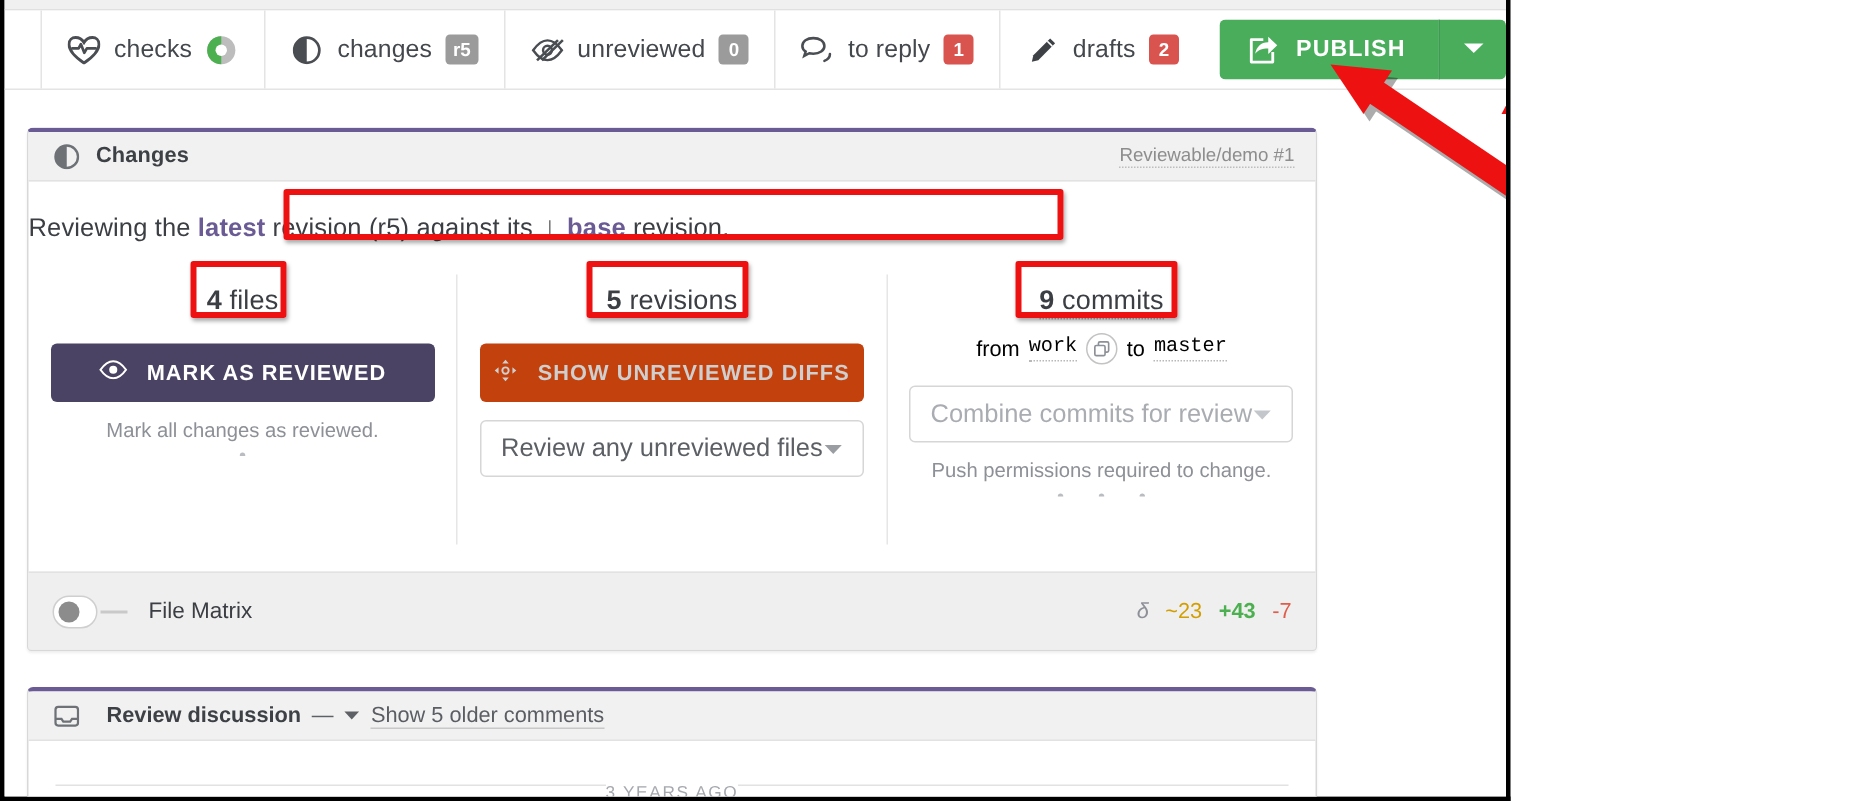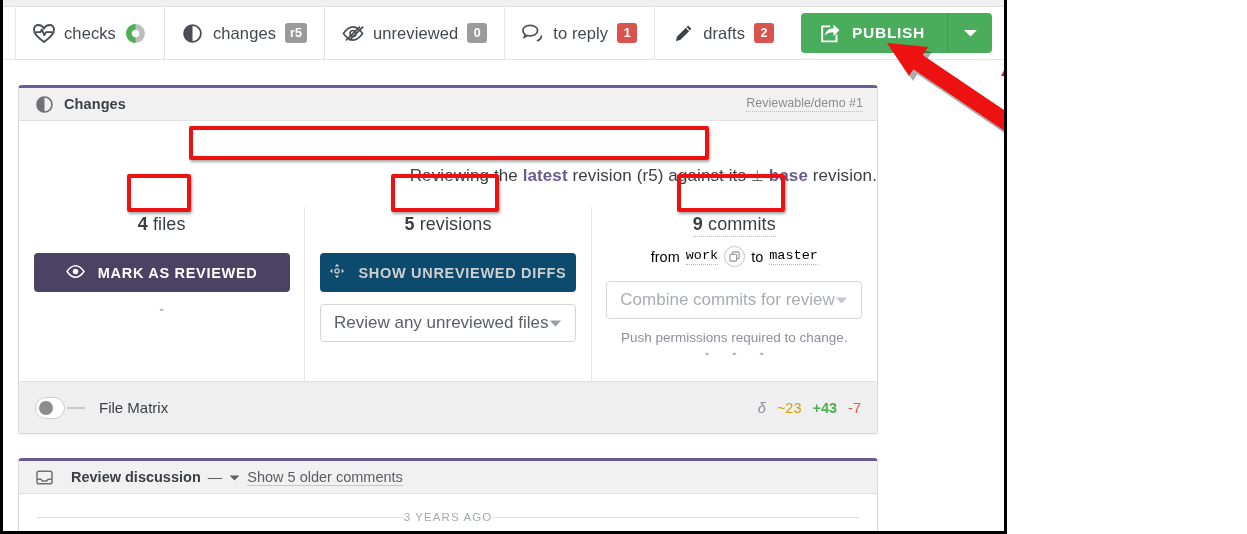--- a/index.html
+++ b/index.html
@@ -23,21 +23,21 @@
     border-left:1px solid #e4e4e4;color:#44484d;font-size:16.5px;cursor:pointer;}
   .tb-item .lbl{white-space:nowrap;letter-spacing:.1px;}
   .tb-ico{display:flex;align-items:center;justify-content:center;width:22px;height:22px;flex:0 0 auto;}
   .badge{display:inline-flex;align-items:center;justify-content:center;
     min-width:20px;height:20px;padding:0 5px;border-radius:3px;
     font-size:12.5px;font-weight:bold;color:#fff;background:#9b9b9b;box-sizing:border-box;}
   .badge.red{background:#d9534f;}
   .badge.gray{background:#9b9b9b;}
 
   
-  .publish-wrap{display:flex;align-items:stretch;margin:6px 12px 6px 10px;border-radius:4px;overflow:hidden;}
+  .publish-wrap{display:flex;align-items:stretch;margin:6px 0 6px 10px;border-radius:4px;overflow:hidden;}
   .publish-btn{display:flex;align-items:center;gap:11px;background:#49ad5c;color:#fff;
     padding:0 22px 0 18px;font-size:15.5px;font-weight:bold;letter-spacing:.7px;cursor:pointer;}
   .publish-caret{display:flex;align-items:center;justify-content:center;width:44px;background:#49ad5c;
     border-left:1px solid #3f9b51;cursor:pointer;}
 
   
   .page{position:absolute;left:0;top:60px;right:0;bottom:0;background:#fff;}
 
   
   .card{position:absolute;background:#fff;border:1px solid #d8d8d8;border-top:3px solid #6b5b95;
@@ -45,21 +45,21 @@
   #changes-card{left:15px;top:25px;width:858px;height:345px;}
   #discussion-card{left:15px;top:398px;width:858px;height:140px;}
 
   .card-head{height:33px;background:#f1f1f1;border-bottom:1px solid #e2e2e2;
     display:flex;align-items:center;padding:0 14px;box-sizing:border-box;}
   .card-title{font-size:14.5px;font-weight:bold;color:#3d4045;margin-left:9px;letter-spacing:.1px;}
   .card-head-right{margin-left:auto;font-size:12.5px;color:#8d8d8d;
     border-bottom:1px dotted #bdbdbd;padding-bottom:1px;cursor:pointer;}
 
   
-  .banner-row{height:62px;display:flex;align-items:center;justify-content:flex-end;margin-top:24px;}
+  .banner-row{height:62px;display:flex;align-items:center;justify-content:flex-start;}
   .banner{position:relative;font-size:17px;color:#3b3e43;white-space:nowrap;letter-spacing:.1px;}
   .banner b{color:#6b5b95;}
   .banner .perp{font-size:15px;color:#6b6b6b;}
 
   
   .redbox{position:absolute;border:4px solid #ee1111;border-radius:2px;box-sizing:border-box;
     box-shadow:1px 2px 3px rgba(0,0,0,.35);pointer-events:none;}
 
   
   .cols{display:flex;height:180px;}
@@ -70,21 +70,21 @@
   .col-stat.link{border-bottom:1px dotted #b8b8b8;cursor:pointer;padding-bottom:1px;}
   .col-sub{font-size:14.5px;color:#000000;margin-top:9px;display:flex;align-items:center;gap:6px;}
   .col-sub .br{border-bottom:1px dotted #b8b8b8;padding-bottom:1px;font-family:"Liberation Mono",monospace;
     font-size:13.5px;cursor:pointer;}
   .mini-circle{display:inline-flex;align-items:center;justify-content:center;width:19px;height:19px;
     border:1px solid #c3c3c3;border-radius:50%;background:#fff;}
 
   .btn-primary{width:256px;height:39px;background:#4b4363;color:#fff;border-radius:4px;
     display:flex;align-items:center;justify-content:center;gap:13px;
     font-size:14.5px;font-weight:bold;letter-spacing:.7px;cursor:pointer;}
-  .btn-disabled{width:256px;height:39px;background:#0c4a6e;color:#cfcfcf;border-radius:4px;
+  .btn-disabled{width:256px;height:39px;background:#c2410c;color:#cfcfcf;border-radius:4px;
     display:flex;align-items:center;justify-content:center;gap:13px;
     font-size:14.5px;font-weight:bold;letter-spacing:.7px;cursor:default;}
   .helper{font-size:13.5px;color:#8d9096;margin-top:9px;text-align:center;line-height:17px;}
   .helper .clip{display:block;height:9px;overflow:hidden;color:#b9bcc1;}
   .select{width:256px;height:38px;border:1px solid #d6d6d6;border-radius:4px;background:#fff;
     display:flex;align-items:center;padding:0 13px;box-sizing:border-box;
     font-size:17px;color:#5c5f64;cursor:pointer;}
   .select .cap{flex:1;}
   .select.placeholder .cap{color:#a9acb1;}
 
@@ -105,21 +105,21 @@
   .ds-add{color:#4caf50;font-weight:bold;}
   .ds-del{color:#e05c4b;}
 
   
   .disc-head{height:33px;background:#f1f1f1;border-bottom:1px solid #e2e2e2;
     display:flex;align-items:center;padding:0 14px;box-sizing:border-box;gap:7px;}
   .disc-title{font-size:14.5px;font-weight:bold;color:#3d4045;margin-left:9px;}
   .disc-dash{color:#5d6166;font-size:14.5px;}
   .disc-link{font-size:14.5px;color:#5a5d62;border-bottom:1px solid #c8c8c8;cursor:pointer;}
   .disc-body{padding:0 18px;}
-  .age-row{display:flex;align-items:center;gap:0;margin-top:17px;}
+  .age-row{display:flex;align-items:flex-start;gap:0;margin-top:29px;}
   .age-line{flex:1;height:1px;background:#e2e2e2;}
   .age-text{font-size:11.5px;color:#a5a8ad;letter-spacing:1.1px;}
 
   
   .arrows{position:absolute;left:0;top:0;width:1247px;height:534px;pointer-events:none;}
 </style>
 </head>
 <body>
 
 <div class="screen">
@@ -239,20 +239,21 @@
           <div class="btn-primary mt18">
             <span>
               <svg width="19" height="13" viewBox="0 0 19 13">
                 <path d="M1 6.5 C4 2.2 6.5 0.8 9.5 0.8 C12.5 0.8 15 2.2 18 6.5 C15 10.8 12.5 12.2 9.5 12.2 C6.5 12.2 4 10.8 1 6.5 Z" fill="none" stroke="#ffffff" stroke-width="1.4"></path>
                 <ellipse cx="9.5" cy="6.5" rx="2.7" ry="2.7" fill="#ffffff"></ellipse>
               </svg>
             </span>
             <span>MARK AS REVIEWED</span>
           </div>
           <div class="helper mt10">
+            <span>Mark all changes as reviewed.</span>
             <span class="clip">•</span>
           </div>
         </div>
 
         <div class="col">
           <div class="col-stat"><span class="num">5</span><span> revisions</span></div>
           <div class="btn-disabled mt18">
             <span>
               <svg width="16" height="16" viewBox="0 0 16 16">
                 <path d="M8 0.8 L10.2 3.4 H5.8 Z M8 15.2 L5.8 12.6 H10.2 Z M0.8 8 L3.4 5.8 V10.2 Z M15.2 8 L12.6 10.2 V5.8 Z" fill="#cfcfcf"></path>

